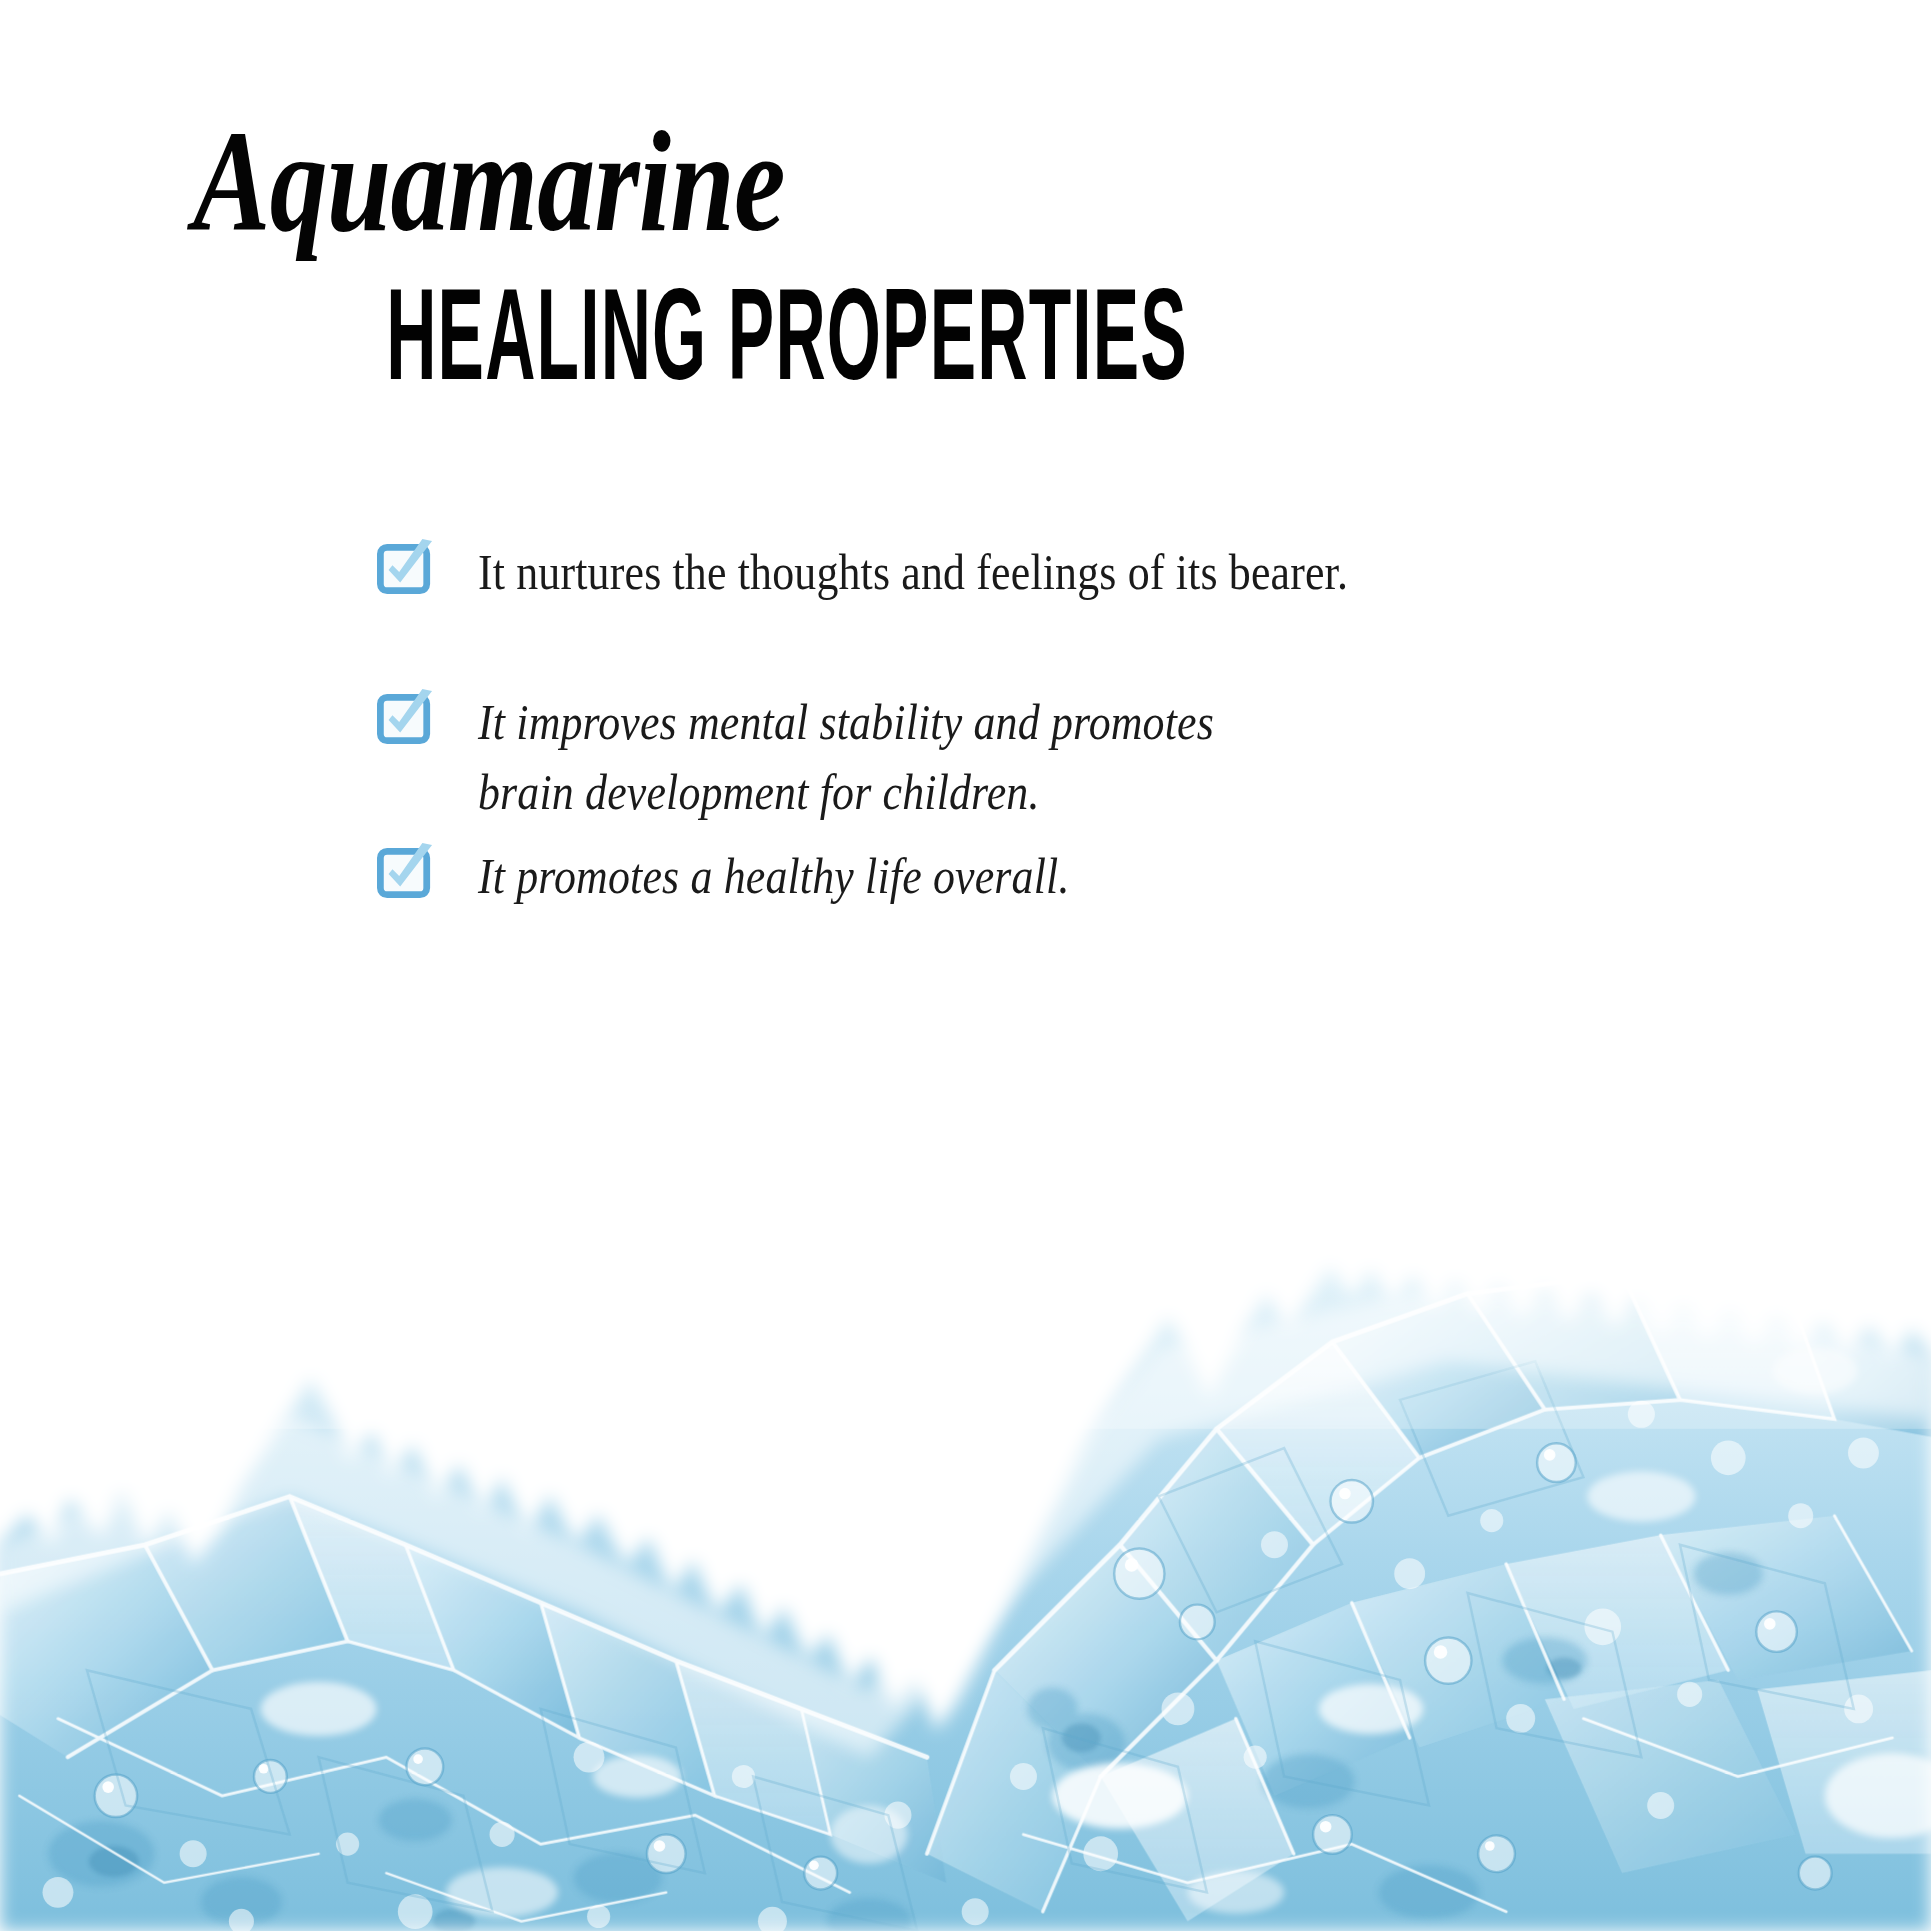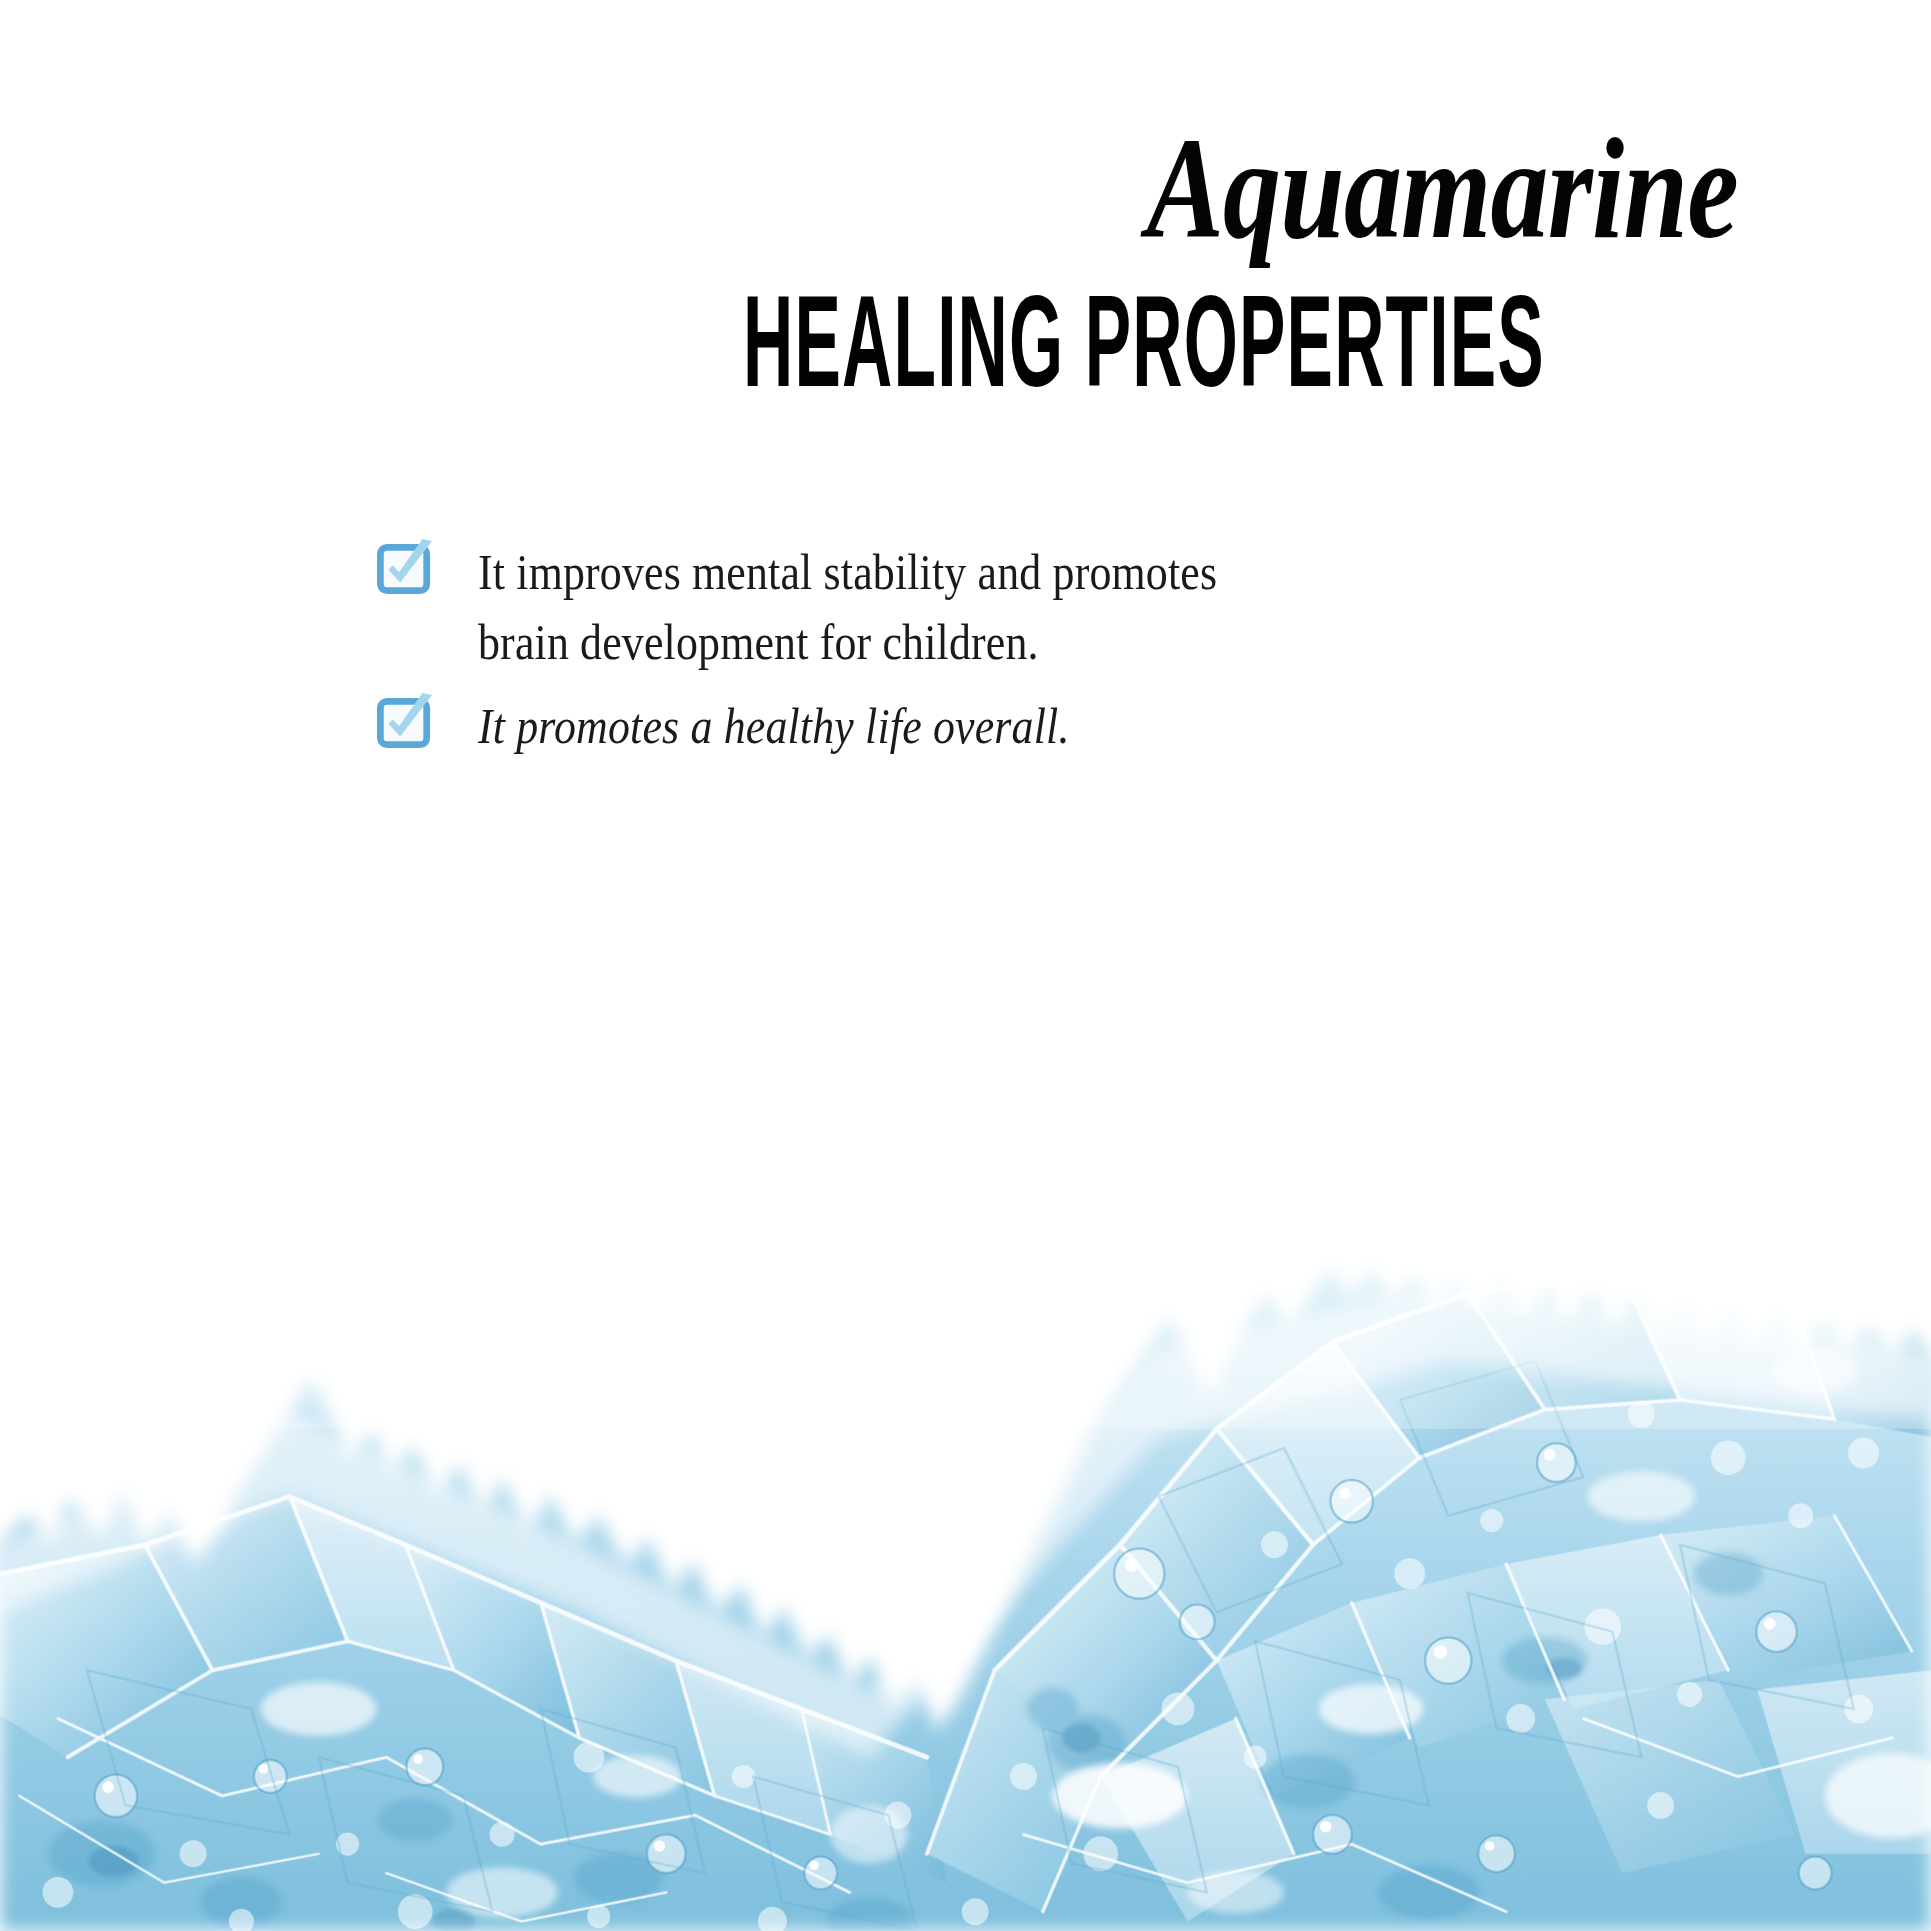--- a/index.html
+++ b/index.html
@@ -13,23 +13,23 @@
     height: 1931px;
     background: #ffffff;
     overflow: hidden;
     font-family: "Liberation Serif", serif;
   }
 
   
   .header {
     position: absolute;
     left: 0;
-    top: 12px;
+    top: 5px;
     width: 1931px;
-    text-align: right;
+    text-align: left;
   }
   .title {
     margin: 0;
     padding-top: 104px;
     font-family: "Liberation Serif", "DejaVu Serif", serif;
     font-style: italic;
     font-weight: bold;
     font-size: 145px;
     line-height: 1.0;
     letter-spacing: -1px;
@@ -106,20 +106,29 @@
 
 <div id="page">
 
   <div class="header">
     <h1 class="title">Aquamarine</h1>
     <h2 class="subtitle">HEALING PROPERTIES</h2>
   </div>
 
   <div class="list">
 
+    <div class="item" style="height:150px;">
+      <span class="checkbox">
+        <svg viewBox="0 0 58 58" xmlns="http://www.w3.org/2000/svg">
+          <rect x="3.5" y="6.5" width="48" height="45" rx="7" ry="7" fill="#f7fbfd" stroke="#5aa8d8" stroke-width="7"></rect>
+          <path d="M12 30 L24 43 L57 0 L47 -2 L23 32 L16 25 Z" fill="#a4d5ee"></path>
+        </svg>
+      </span>
+      <span class="item-text">It nurtures the thoughts and feelings of its bearer.</span>
+    </div>
 
     <div class="item" style="height:154px;">
       <span class="checkbox">
         <svg viewBox="0 0 58 58" xmlns="http://www.w3.org/2000/svg">
           <rect x="3.5" y="6.5" width="48" height="45" rx="7" ry="7" fill="#f7fbfd" stroke="#5aa8d8" stroke-width="7"></rect>
           <path d="M12 30 L24 43 L57 0 L47 -2 L23 32 L16 25 Z" fill="#a4d5ee"></path>
         </svg>
       </span>
       <span class="item-text">It improves mental stability and promotes
 brain development for children.</span>

